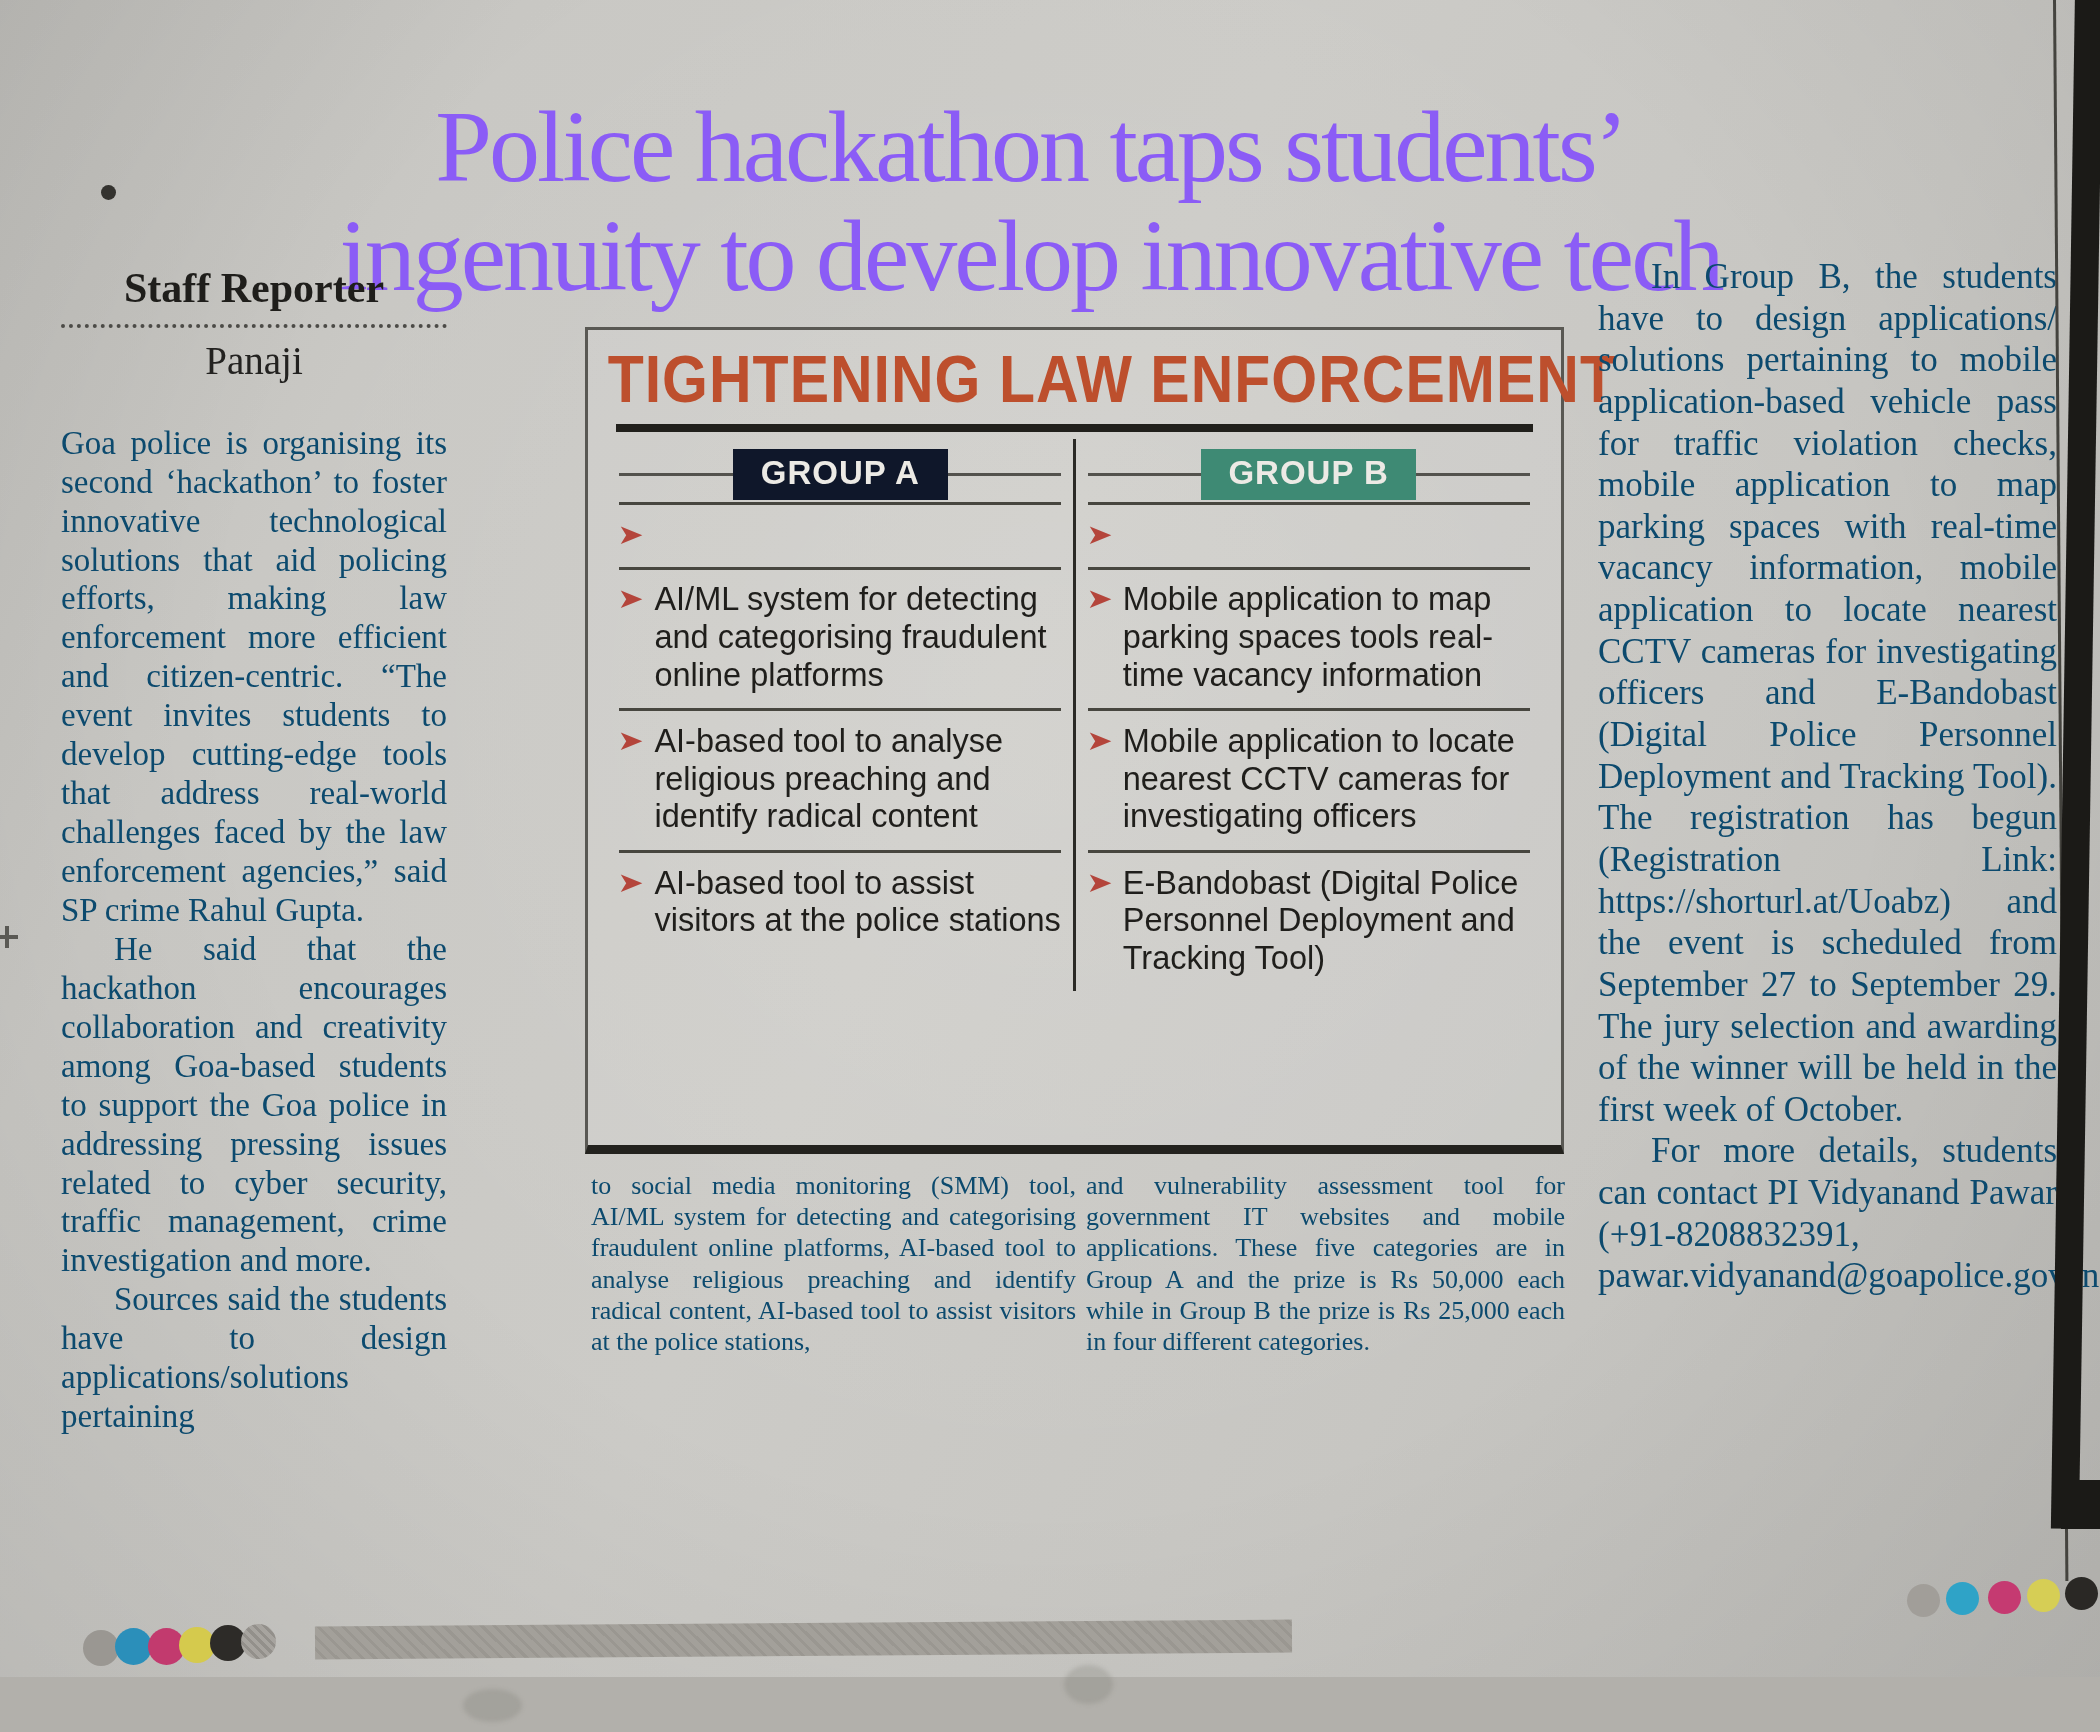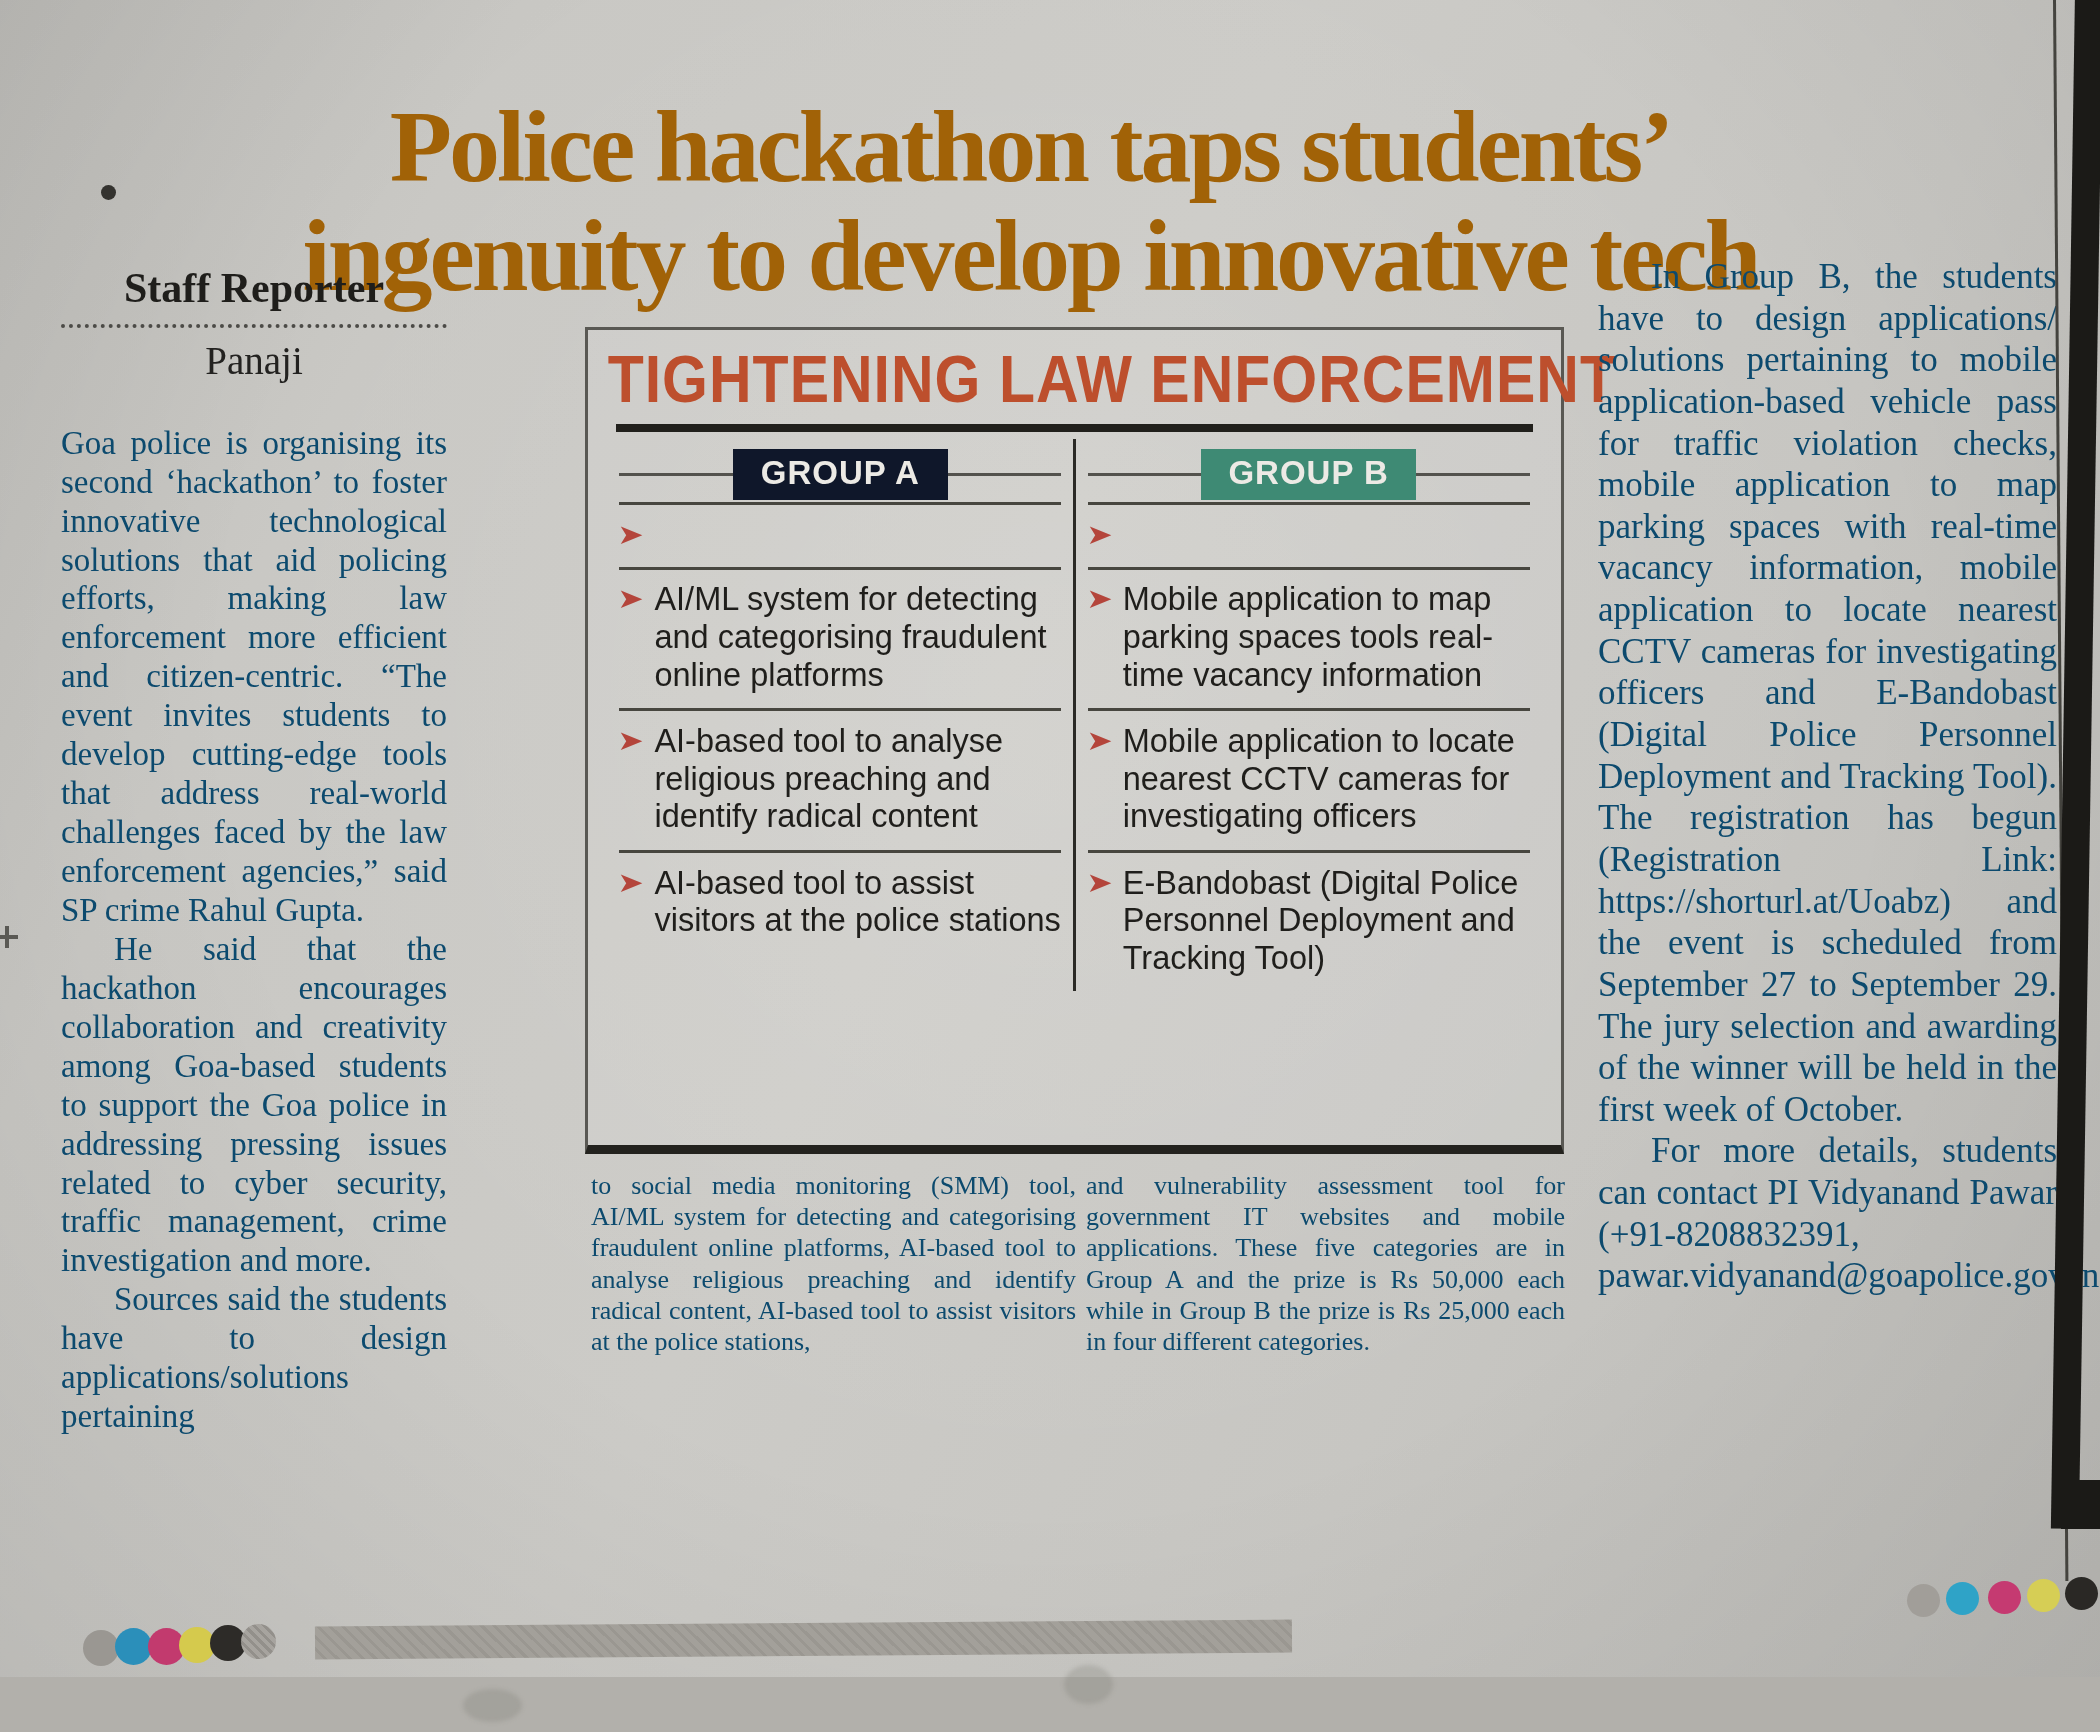--- a/index.html
+++ b/index.html
@@ -5,21 +5,21 @@
   html,body{margin:0;padding:0;}
   body{
     width:2100px;height:1733px;position:relative;overflow:hidden;
     background:linear-gradient(115deg,#bdbcb8 0%,#c9c8c4 18%,#cccbc7 45%,#c7c6c2 70%,#bcbbb7 100%);
     font-family:"Liberation Serif", serif;color:#232220;
   }
   .vignette{position:absolute;inset:0;pointer-events:none;
     background:radial-gradient(ellipse at 50% 40%, rgba(255,255,255,0.10) 0%, rgba(0,0,0,0) 55%, rgba(0,0,0,0.08) 100%);}
   .headline{
     position:absolute;left:9.9px;right:49px;top:23.6px;text-align:center;
-    font-weight:bold;font-size:102px;line-height:1.07;letter-spacing:-3px;color:#a16207;
+    font-weight:normal;font-size:102px;line-height:1.07;letter-spacing:-3px;color:#8b5cf6;
   }
   
   .col1{position:absolute;left:61px;top:264px;width:386px;}
   .byline-name{text-align:center;font-weight:bold;font-size:42px;color:#1f1e1b;}
   .byline-rule{border-bottom:4.9px dotted #4c4b47;margin:11.8px 0 9.9px;}
   .dateline{text-align:center;font-size:39px;margin-bottom:41px;}
   .body p{font-size:33px;line-height:1.18;text-align:justify;margin:0;color:#0c4a6e;}
   .body p.indent{text-indent:53px;}
   
   .box{

